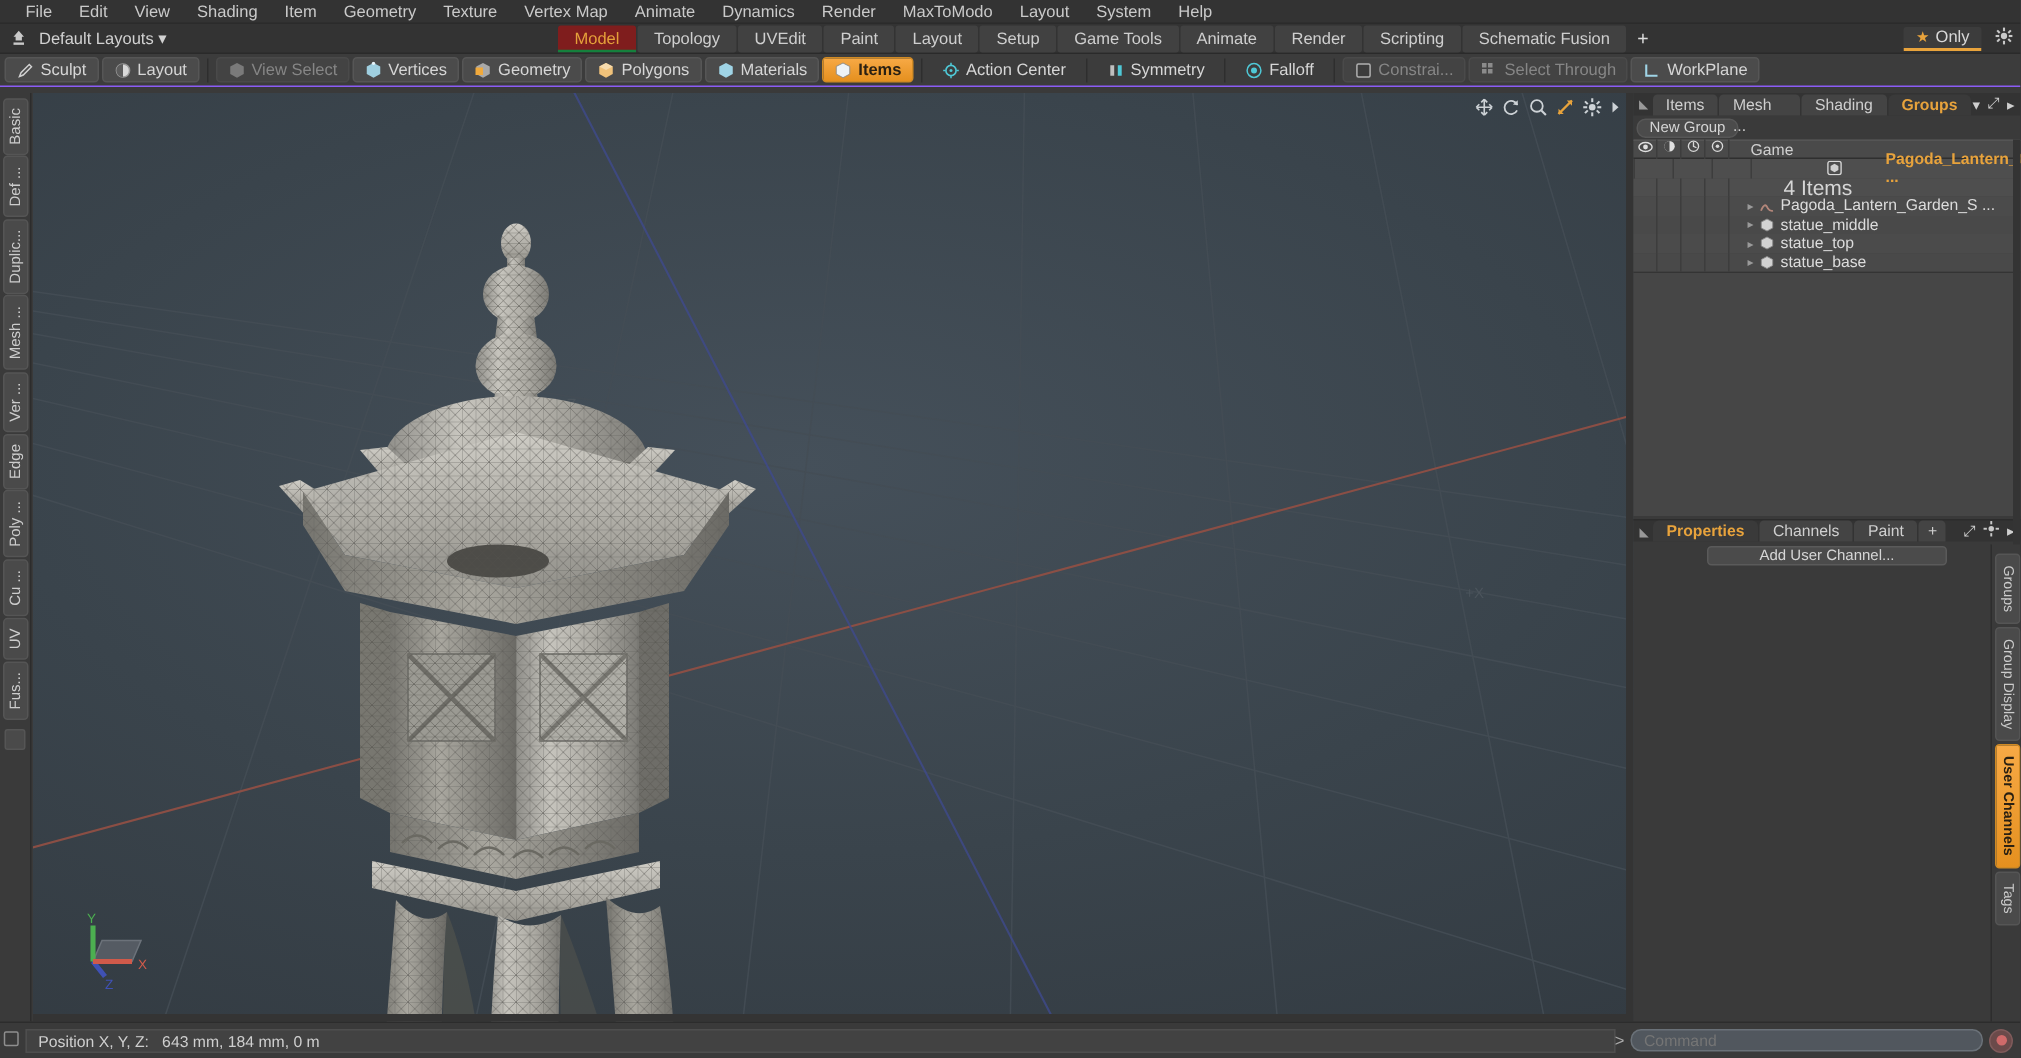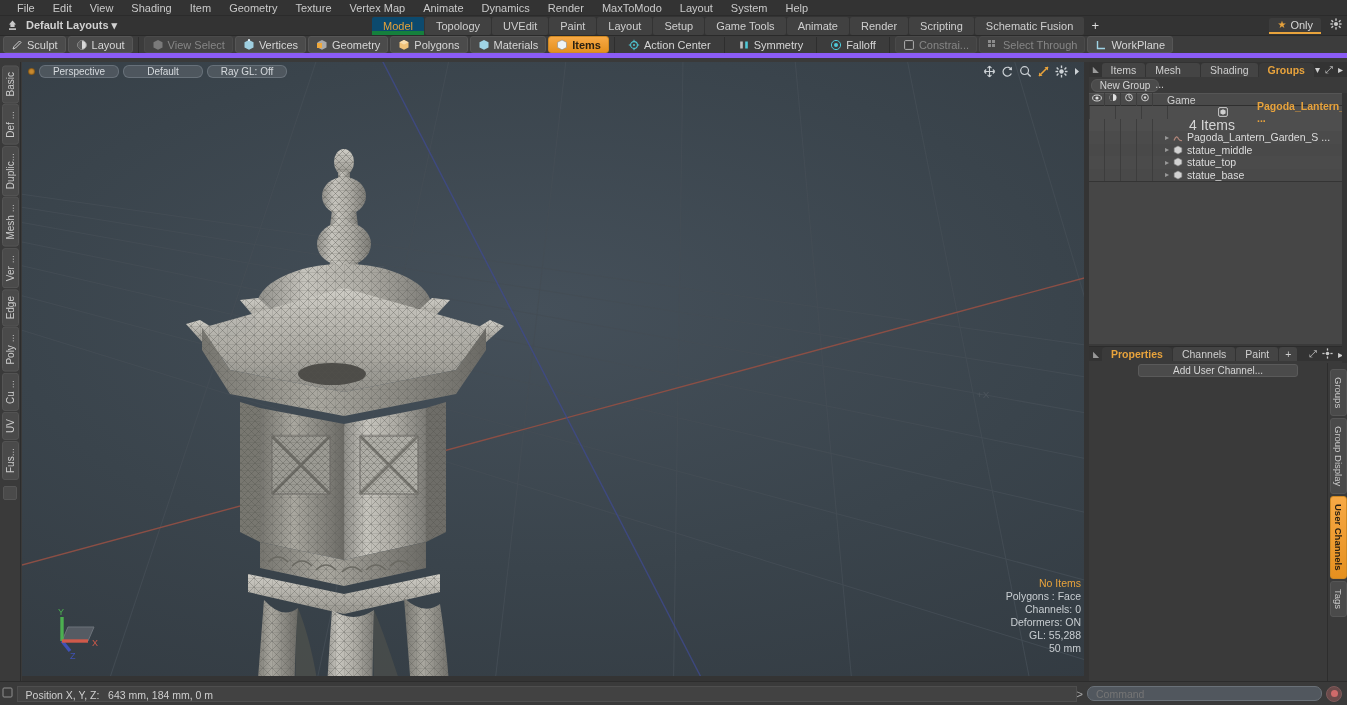--- a/index.html
+++ b/index.html
@@ -10,35 +10,35 @@
   
   .menubar { height:16px; background:#333333; display:flex; align-items:center;
     padding-left:8px; border-bottom:1px solid #2b2b2b; }
   .menubar .mi { padding:0 9px; font-size:11px; color:#cacaca; line-height:16px; cursor:default; }
 
   
   .layoutbar { height:20px; background:#333333; display:flex; align-items:center;
     border-bottom:1px solid #2a2a2a; position:relative; }
   .ll-left { display:flex; align-items:center; padding-left:4px; min-width:372px; }
   .mod-icon { width:16px; height:16px; display:flex; align-items:center; justify-content:center; color:#bbb; }
-  .def-layouts { font-size:11px; color:#d2d2d2; padding:0 6px;font-weight:bold; }
+  .def-layouts { font-size:11px; color:#d2d2d2; padding:0 6px; }
   .lay-tabs { display:flex; align-items:center; gap:1px; flex:1; }
   .lay-tab { height:18px; line-height:18px; padding:0 11px; background:#414141;
     color:#cfcfcf; font-size:11px; border-radius:2px; cursor:default; }
-  .lay-tab.active { background:#0c4a6e; color:#e5a13a; border-bottom:4px solid #15803d; border-radius:2px 2px 0 0; }
+  .lay-tab.active { background:#7f1d1d; color:#e5a13a; border-bottom:2px solid #15803d; border-radius:2px 2px 0 0; }
   .lay-plus { width:20px; text-align:center; color:#ddd; font-size:13px; }
   .only-btn { display:flex; align-items:center; gap:4px; height:16px; padding:0 8px;
     background:#3c3c3c; border-bottom:2px solid #e8a33c; color:#d8d8d8; font-size:11px;
     margin-right:4px; border-radius:2px 2px 0 0;}
   .only-btn .star { color:#e8a33c; font-size:10px; }
   .gear-right { width:22px; text-align:center; color:#c9c9c9; font-size:12px; }
 
   
   .toolbar { height:22px; background:#3c3c3c; display:flex; align-items:center;
-    border-bottom:5px solid #8b5cf6; padding:0 3px; gap:2px; }
+    border-bottom:1px solid #8b5cf6; padding:0 3px; gap:2px; }
   .tb { display:flex; align-items:center; gap:4px; height:17px; padding:0 7px;
     background:#4b4b4b; border:1px solid #565656; border-radius:3px; color:#d6d6d6;
     font-size:11px; white-space:nowrap; cursor:default; }
   .tb.flat { background:transparent; border-color:transparent; }
   .tb.dim { color:#868686; background:#434343; border-color:#4a4a4a; }
   .tb.sel { background:linear-gradient(#f7a945,#e5901f); border:1px solid #d08a24; color:#2a2012; font-weight:bold; }
   .sep { width:1px; height:16px; background:#2e2e2e; margin:0 3px; }
   .ico { width:12px; height:12px; display:inline-block; flex:0 0 auto; }
 
   
@@ -474,26 +474,20 @@
       <path d="M100 508 Q96 560 90 640 L130 640 Q130 566 134 516 Q118 528 100 508 Z" fill="url(#wire)"></path>
       <path d="M168 518 Q164 570 160 656 L208 656 Q208 574 210 518 Q190 532 168 518 Z" fill="url(#stone)"></path>
       <path d="M168 518 Q164 570 160 656 L208 656 Q208 574 210 518 Q190 532 168 518 Z" fill="url(#wire)"></path>
       <path d="M240 506 Q244 556 250 636 L288 636 Q284 562 276 512 Q260 524 240 506 Z" fill="url(#stoneD)"></path>
       <path d="M240 506 Q244 556 250 636 L288 636 Q284 562 276 512 Q260 524 240 506 Z" fill="url(#wire)"></path>
 
       <path d="M134 516 Q152 560 160 640 L132 640 Q130 566 134 516 Z" fill="#58574f" opacity="0.55"></path>
       <path d="M210 518 Q226 556 250 636 L212 636 Q208 572 210 518 Z" fill="#56554e" opacity="0.5"></path>
     </svg>
 
-    <div class="vp-header">
-      <div class="vp-dot"></div>
-      <div class="vp-pill">Perspective</div>
-      <div class="vp-pill">Default</div>
-      <div class="vp-pill">Ray GL: Off</div>
-    </div>
 
     <div class="vp-icons">
       <span>
         <svg width="13" height="13" viewBox="0 0 13 13">
             <g stroke="#cdd2d6" stroke-width="1.1" fill="none">
               <path d="M6.5 1.5 V11.5 M1.5 6.5 H11.5"></path>
               <path d="M6.5 1.2 l-2 2 M6.5 1.2 l2 2 M6.5 11.8 l-2 -2 M6.5 11.8 l2 -2 M1.2 6.5 l2 -2 M1.2 6.5 l2 2 M11.8 6.5 l-2 -2 M11.8 6.5 l-2 2"></path>
             </g>
           </svg>
       </span>
@@ -531,28 +525,20 @@
             </g>
           </svg>
       </span>
       <span style="width:8px;">
         <svg width="8" height="13" viewBox="0 0 8 13">
             <path d="M2 3 L6 6.5 L2 10 Z" fill="#cdd2d6"></path>
           </svg>
       </span>
     </div>
 
-    <div class="hud">
-      <div class="noitems">No Items</div>
-      <div>Polygons : Face</div>
-      <div>Channels: 0</div>
-      <div>Deformers: ON</div>
-      <div>GL: 55,288</div>
-      <div>50 mm</div>
-    </div>
 
     <svg class="axis-gizmo" viewBox="0 0 56 56">
       <path d="M14 36 L40 36 L46 22 L20 22 Z" fill="#5b6169" stroke="#767c84" stroke-width="1" opacity="0.85"></path>
       <path d="M14 36 V12" stroke="#4caf50" stroke-width="3.4"></path>
       <path d="M14 36 L22 46" stroke="#3f51b5" stroke-width="3.4"></path>
       <path d="M14 36 L40 36" stroke="#d05a4a" stroke-width="3.4"></path>
       <text x="10" y="10" fill="#4caf50" font-size="9" font-family="Liberation Sans">Y</text>
       <text x="22" y="54" fill="#3f51b5" font-size="9" font-family="Liberation Sans">Z</text>
       <text x="44" y="41" fill="#d05a4a" font-size="9" font-family="Liberation Sans">X</text>
     </svg>

